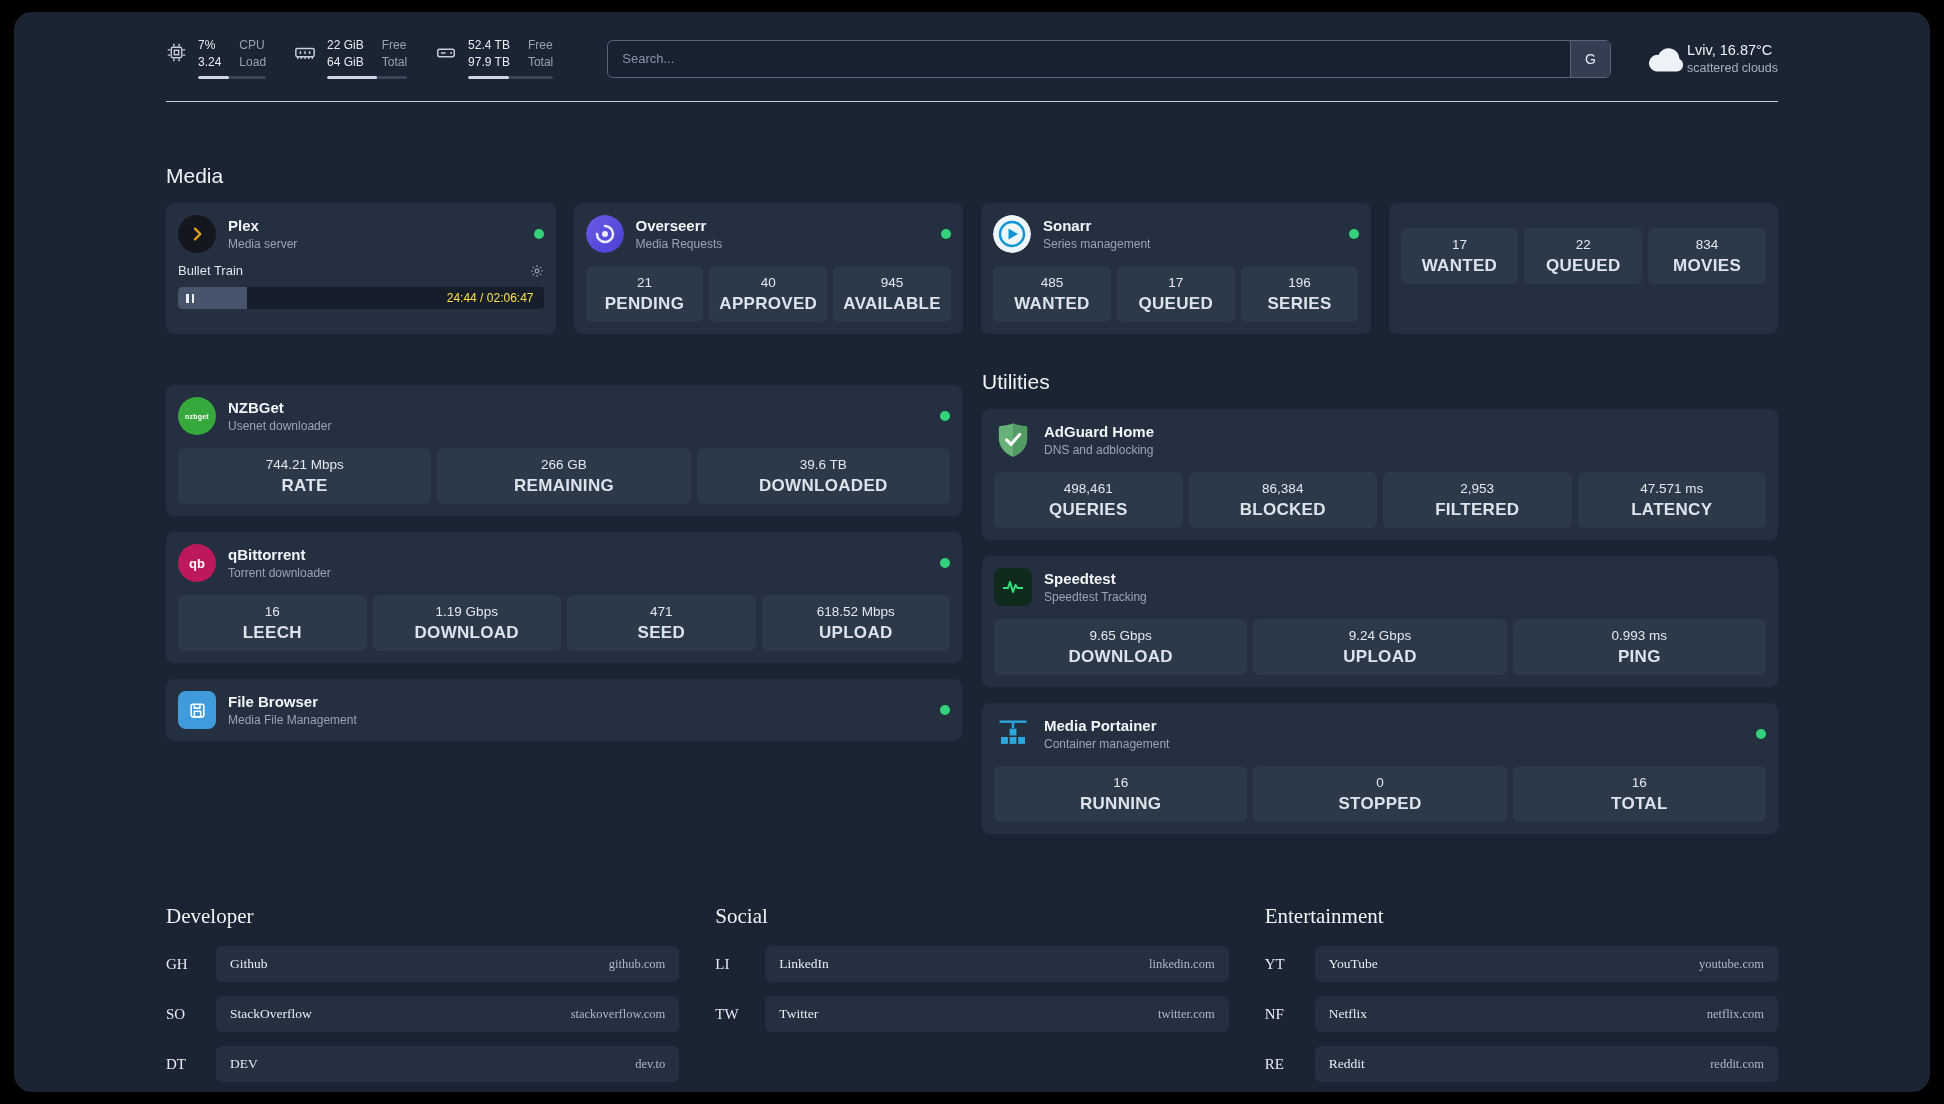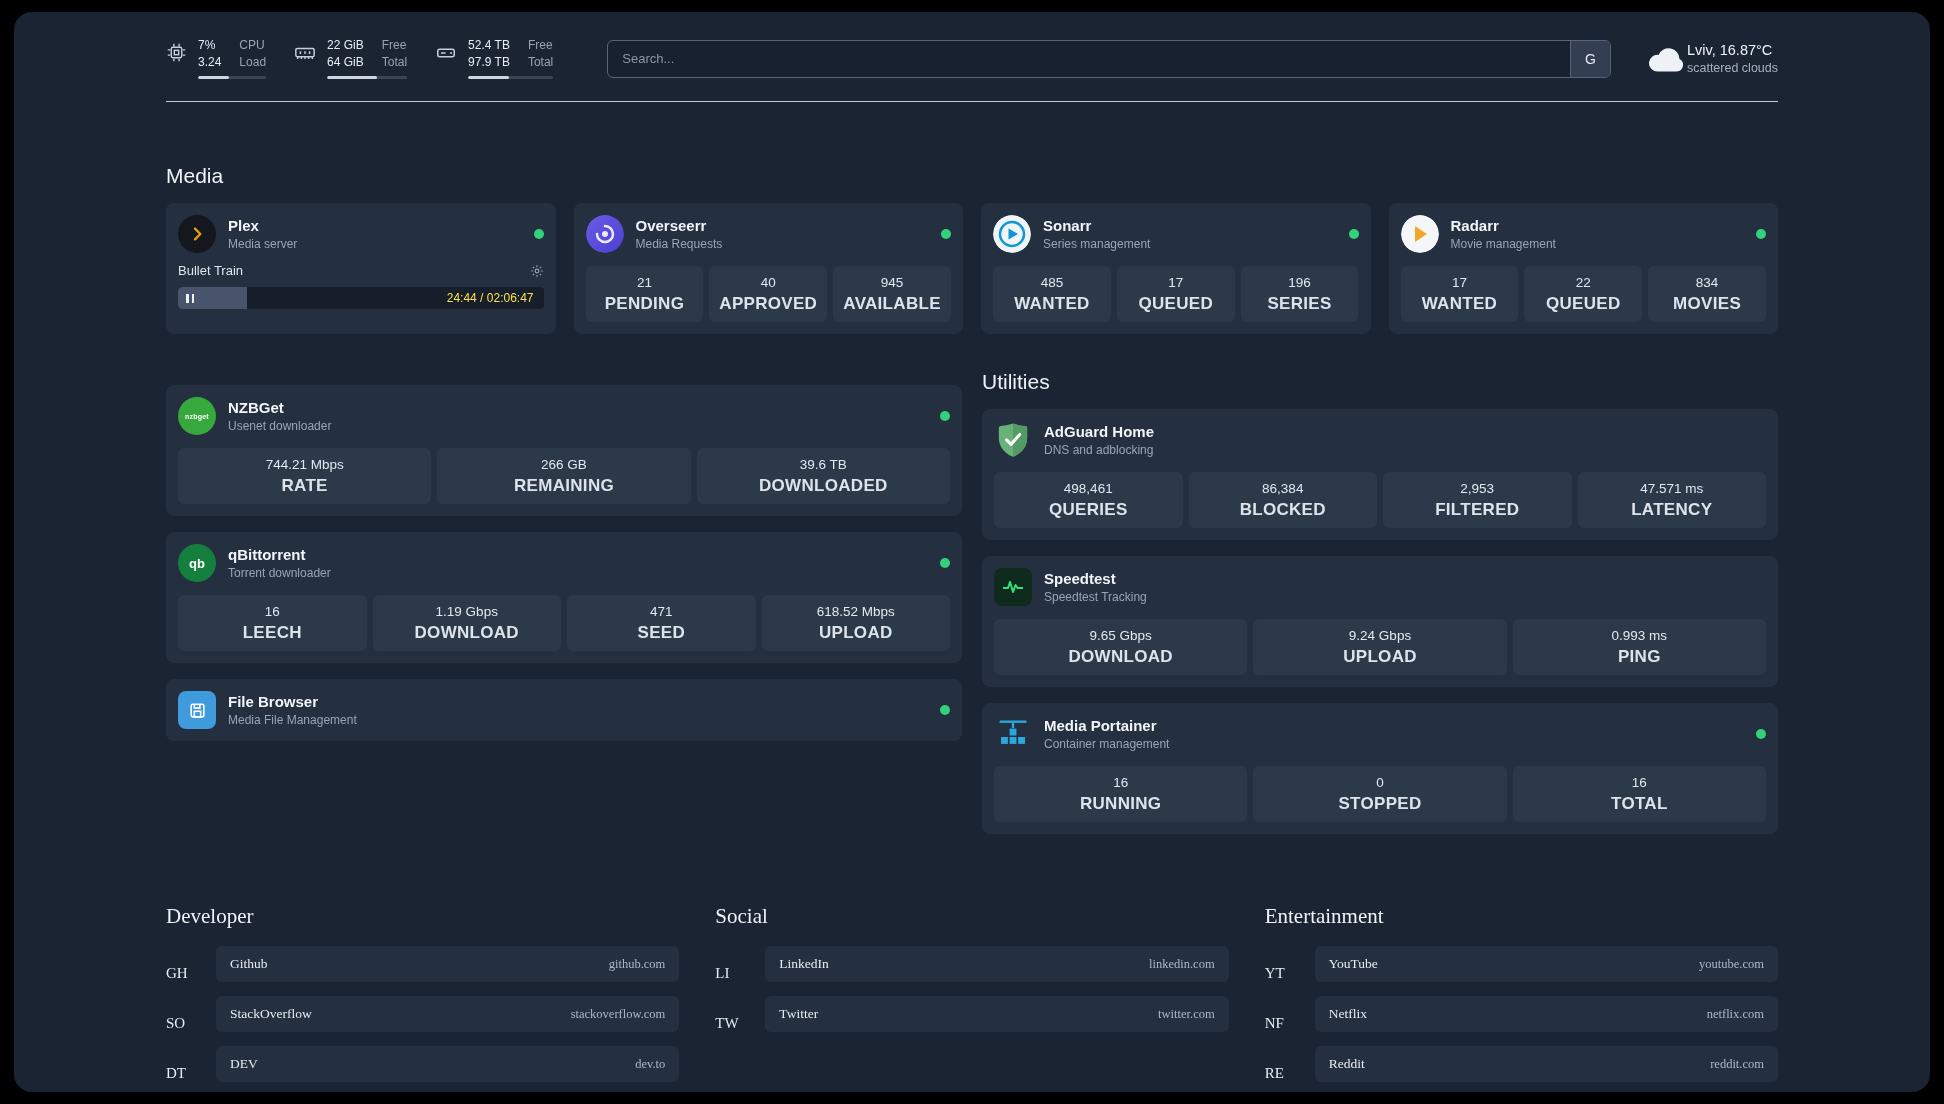--- a/index.html
+++ b/index.html
@@ -70,32 +70,32 @@
   .pause span { width:2.5px; height:9px; background:#eef2f7; display:block; }
   .player-time { position:absolute; right:10px; font-size:12px; color:#fde047; }
 
   
   .mid-grid { display:grid; grid-template-columns:1fr 1fr; gap:20px; margin-top:36px; align-items:start; }
   .col-cards { display:flex; flex-direction:column; gap:16px; margin-top:15px; }
 
   
   .bookmarks-grid { display:grid; grid-template-columns:1fr 1fr 1fr; gap:36px; margin-top:70px;font-family:Liberation Serif, serif; }
   .bm-list { display:flex; flex-direction:column; gap:14px; margin-top:17px; }
-  .bm-row { display:flex; align-items:flex-end; }
+  .bm-row { display:flex; align-items:center; }
   .bm-abbr { width:50px; font-size:15px; color:#e8edf3; flex:none; }
   .bm-pill { flex:1; height:36px; background:#242f40; border-radius:6px; display:flex;
     align-items:center; justify-content:space-between; padding:0 14px; cursor:pointer; }
   .bm-name { font-size:13.5px; color:#e8edf3; }
   .bm-url { font-size:12.5px; color:#aeb8c6; }
 
   
   .icon-plex { background:#15171f; }
   .icon-nzbget { background:#37a93c; }
   .icon-nzbget span { font-size:7px; font-weight:700; color:#fff; letter-spacing:.2px; }
-  .icon-qb { background:#15803d;justify-content:center; }
+  .icon-qb { background:#be185d;justify-content:center; }
   .icon-qb span { font-size:13px; font-weight:700; color:#fff; }
   .icon-fb { background:#3f9bdc; }
   .icon-speedtest { background:#0e2b1e; }
 </style>
 </head>
 <body>
 
 <div class="frame">
   <div class="content">
 
@@ -295,33 +295,20 @@
               <div class="stat-label">QUEUED</div>
             </div>
             <div class="stat">
               <div class="stat-val">196</div>
               <div class="stat-label">SERIES</div>
             </div>
           </div>
         </div>
 
         <div class="card">
-          <div class="card-head">
-            <span class="app-icon">
-              <svg width="38" height="38" viewBox="0 0 38 38">
-                <circle cx="19" cy="19" r="19" fill="#f4f6f8"></circle>
-                <path d="M14 11l12 8-12 8z" fill="#f0a72a"></path>
-                </svg>
-            </span>
-            <div class="app-text">
-              <div class="app-title">Radarr</div>
-              <div class="app-sub">Movie management</div>
-            </div>
-            <span class="dot"></span>
-          </div>
           <div class="stats">
             <div class="stat">
               <div class="stat-val">17</div>
               <div class="stat-label">WANTED</div>
             </div>
             <div class="stat">
               <div class="stat-val">22</div>
               <div class="stat-label">QUEUED</div>
             </div>
             <div class="stat">

